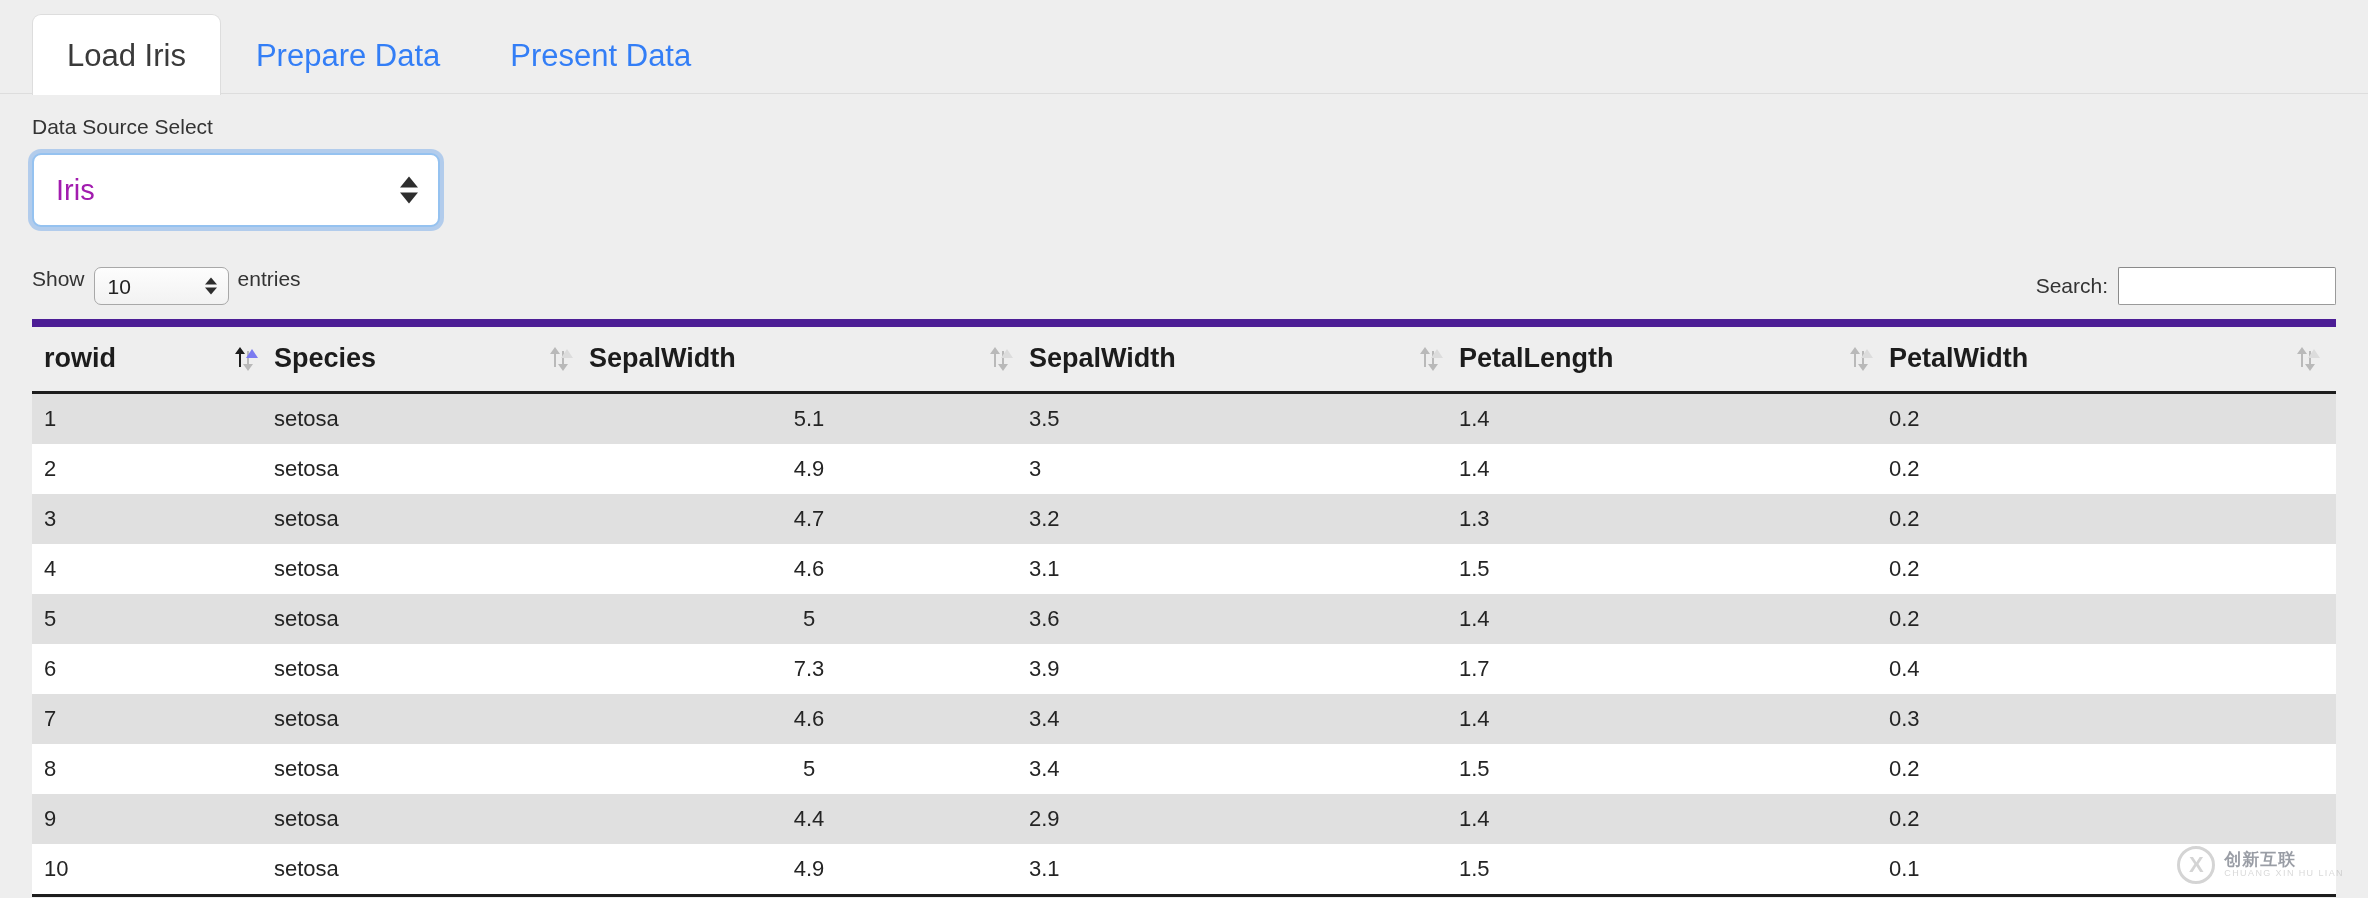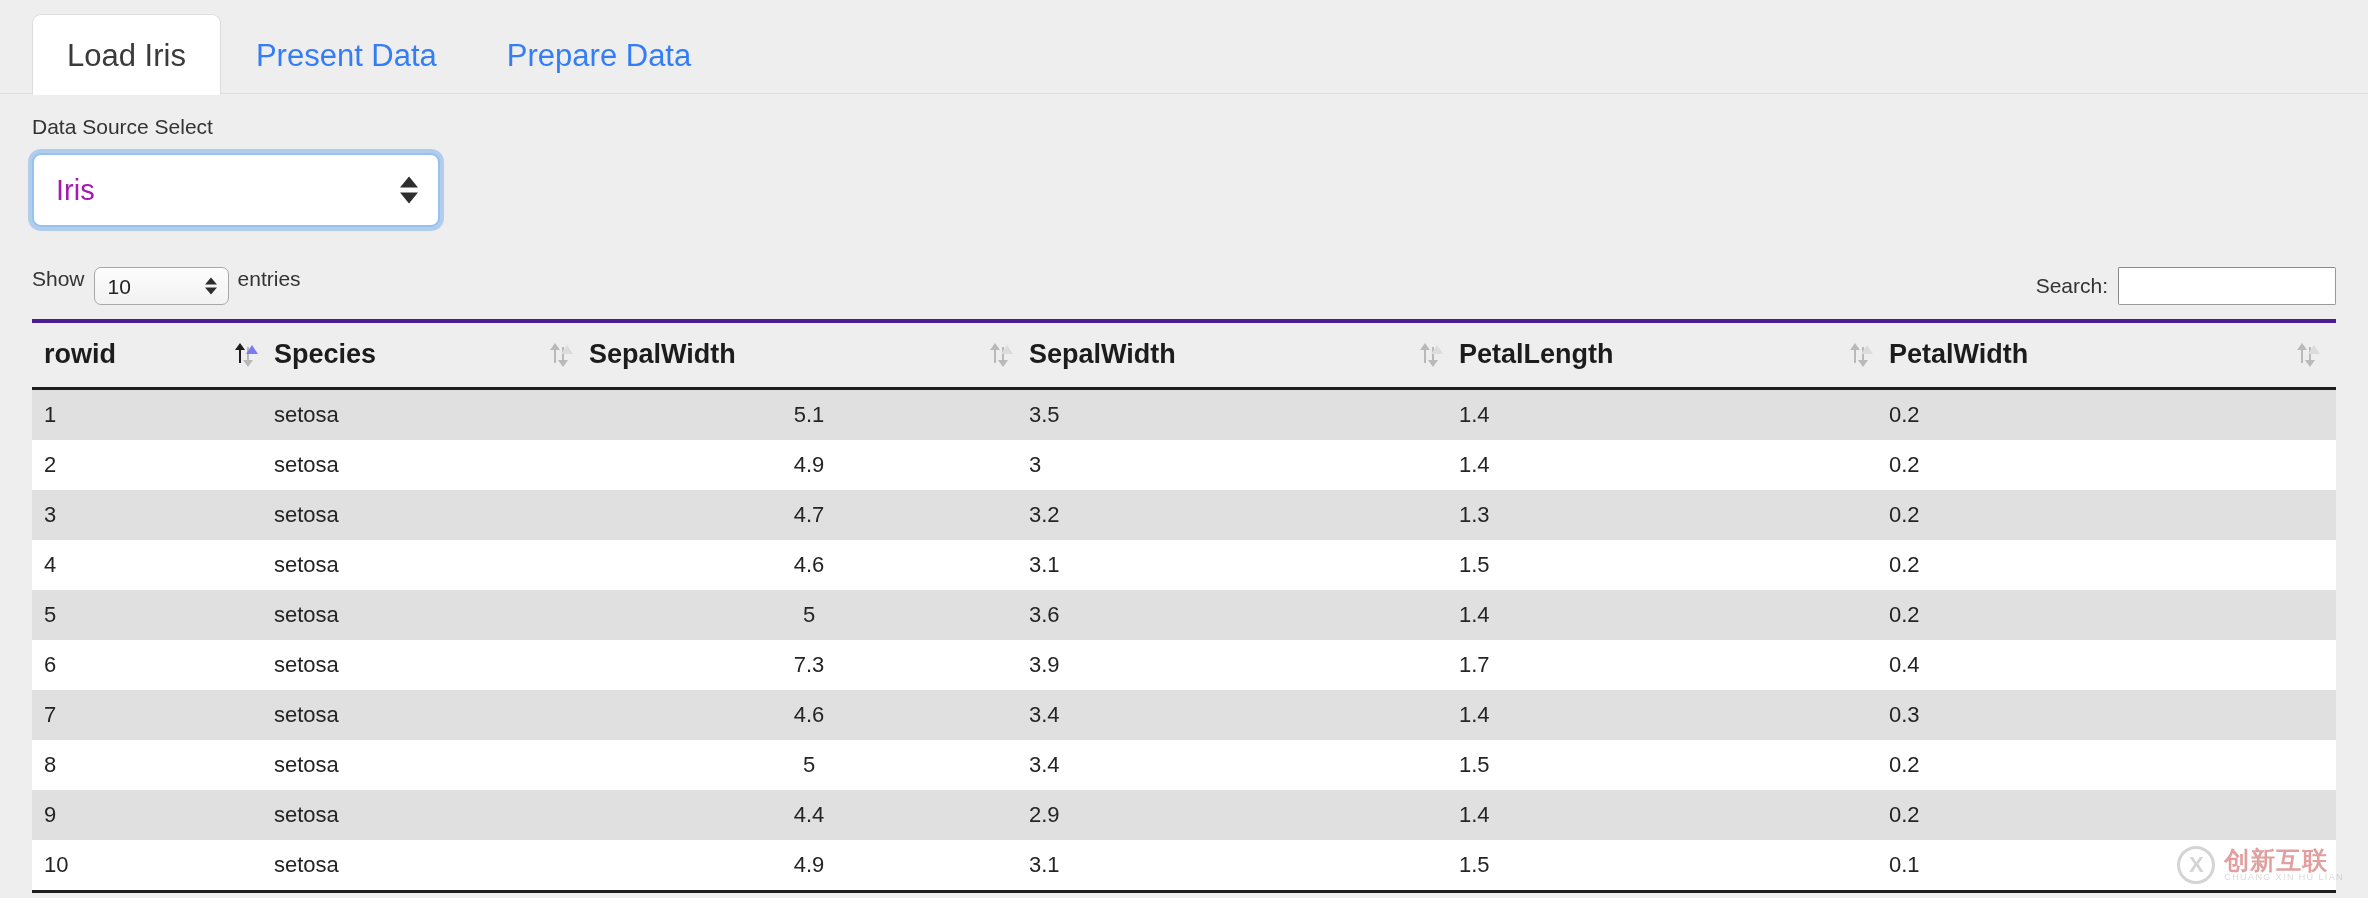--- a/index.html
+++ b/index.html
@@ -193,21 +193,21 @@
     border-collapse: collapse;
     margin-top: 12px;
     table-layout: fixed;
   }
   table.dt thead th {
     text-align: left;
     font-size: 27px;
     font-weight: bold;
     color: #1c1c1c;
     padding: 16px 0 17px 0;
-    border-top: 4px solid #4c1d95;
+    border-top: 8px solid #4c1d95;
     border-bottom: 3px solid #1d1d1d;
     position: relative;
     vertical-align: middle;
     white-space: nowrap;
   }
   .th-inner {
     display: flex;
     align-items: center;
     position: relative;
   }
@@ -268,43 +268,43 @@
     position: absolute;
     left: 50%; top: 50%;
     transform: translate(-50%,-50%);
     font-size: 22px;
     font-weight: bold;
     color: #9a9a9a;
     font-family: "Liberation Sans", sans-serif;
   }
   .wm-text { display: flex; flex-direction: column; line-height: 1.05; }
   .wm-cn {
-    font-size: 25px;
+    font-size: 17px;
     font-weight: bold;
-    color: #b91c1c;
+    color: #0f172a;
     letter-spacing: 1px;
   }
   .wm-py {
     font-size: 9px;
     color: #a5a5a5;
     letter-spacing: 1.4px;
   }
 </style>
 </head>
 <body>
 
 <div class="tabbar">
   <div class="tab active">
     <span>Load Iris</span>
   </div>
   <div class="tab">
-    <span>Present Data</span>
+    <span>Prepare Data</span>
   </div>
   <div class="tab">
-    <span>Prepare Data</span>
+    <span>Present Data</span>
   </div>
 </div>
 
 <div class="field-wrap">
   <div class="field-label">Data Source Select</div>
   <div class="select-shell">
     <span class="value">Iris</span>
     <span class="stepper">
       <span class="up"></span>
       <span class="down"></span>

